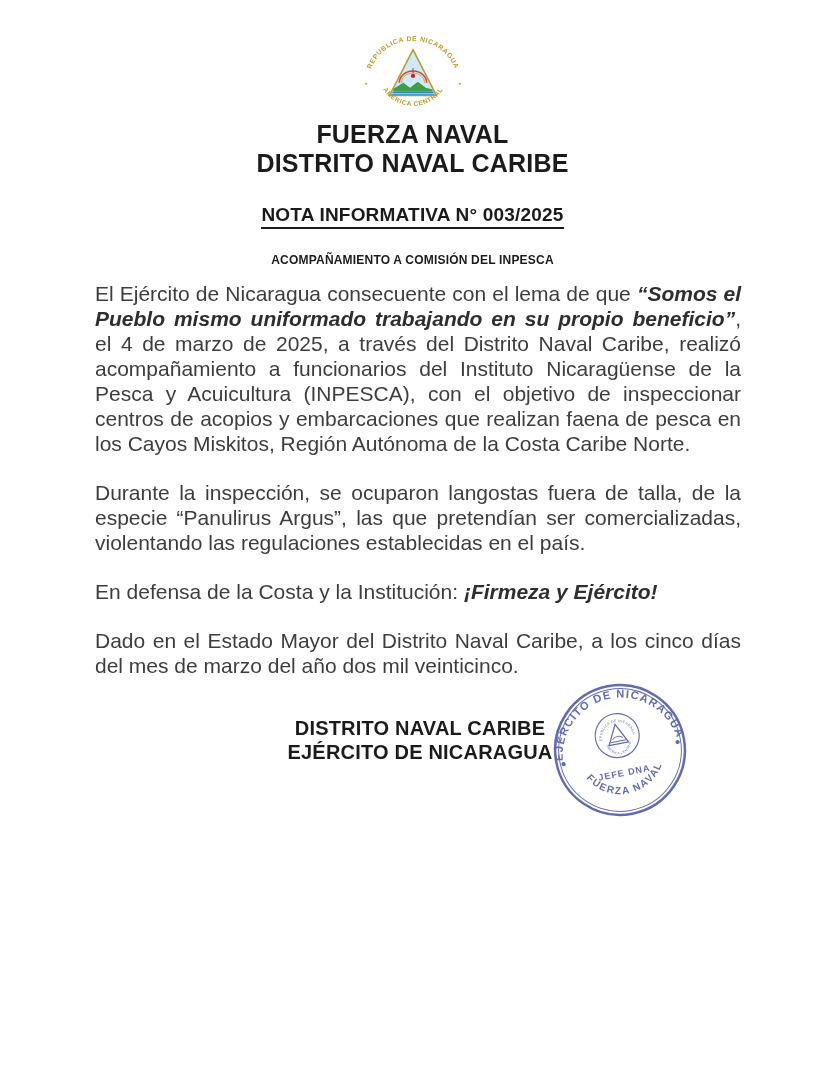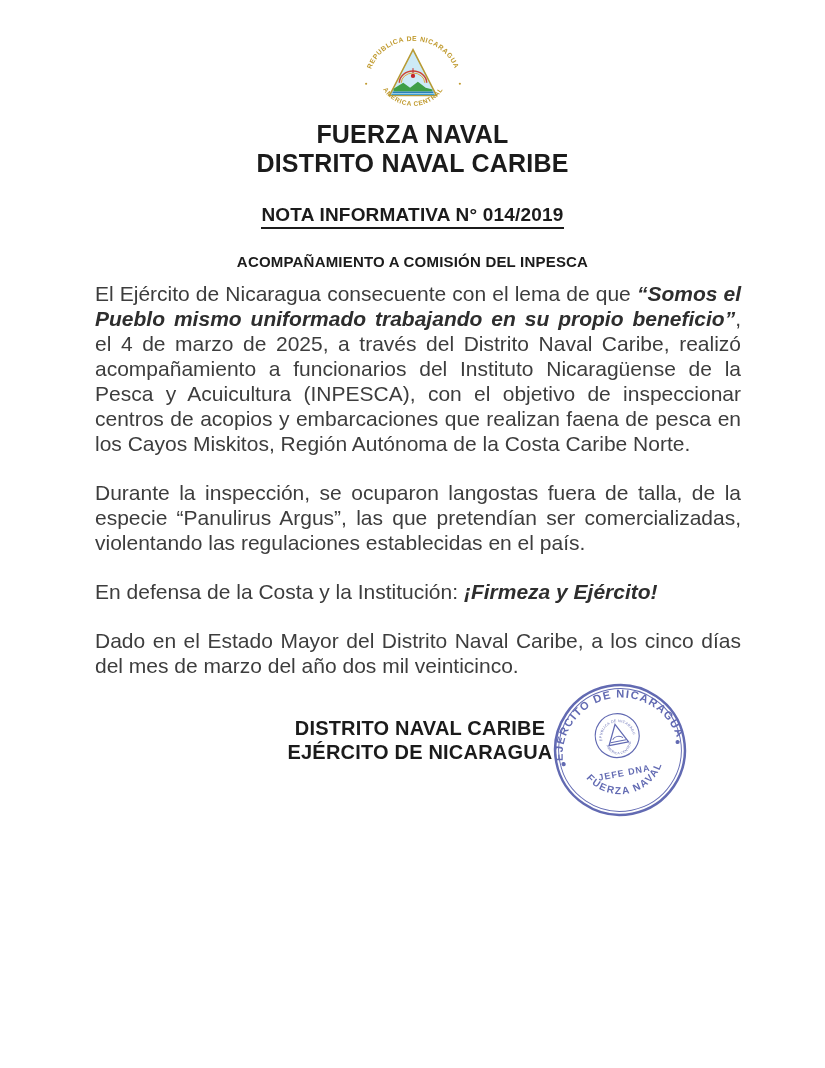--- a/index.html
+++ b/index.html
@@ -20,21 +20,21 @@
   }
   .org-line{
     font-size:25px;font-weight:bold;line-height:29px;letter-spacing:.2px;
   }
   .note-number{
     margin-top:26px;
     font-size:19px;font-weight:bold;display:inline-block;
     border-bottom:2.5px solid #1b1b1b;padding-bottom:1px;letter-spacing:.2px;
   }
   .subject{
-    margin-top:24px;font-size:15px;font-weight:bold;letter-spacing:.2px;
+    margin-top:24px;font-size:12px;font-weight:bold;letter-spacing:.2px;
   }
   .body-text{
     position:absolute;top:281px;left:95px;width:646px;
     color:#3d3d3d;font-size:21px;line-height:25px;text-align:justify;
   }
   .body-text p{margin:0 0 24px 0;}
   .body-text .bi{font-weight:bold;font-style:italic;color:#2e2e2e;}
   .signature-block{
     position:absolute;top:716px;left:0;width:840px;
     text-align:center;color:#1b1b1b;
@@ -71,21 +71,21 @@
     <rect x="34" y="62.2" width="44" height="1.4" fill="#3fa0d0"></rect>
     <path d="M42,51 A 14,12 0 0 1 70,51" fill="none" stroke="#cc4433" stroke-width="1.6"></path>
     <path d="M44,51 A 12,10 0 0 1 68,51" fill="none" stroke="#e0a23a" stroke-width="1"></path>
     <circle cx="56" cy="44" r="2.2" fill="#c4262b"></circle>
     <line x1="56" y1="36" x2="56" y2="41" stroke="#c4262b" stroke-width="1"></line>
   </svg>
 
   <div class="header-block">
     <div class="org-line">FUERZA NAVAL</div>
     <div class="org-line">DISTRITO NAVAL CARIBE</div>
-    <div><span class="note-number">NOTA INFORMATIVA N° 014/2019</span></div>
+    <div><span class="note-number">NOTA INFORMATIVA N° 003/2025</span></div>
     <div class="subject">ACOMPAÑAMIENTO A COMISIÓN DEL INPESCA</div>
   </div>
 
   <div class="body-text">
     <p><span>El Ejército de Nicaragua consecuente con el lema de que </span><span class="bi">“Somos el Pueblo mismo uniformado trabajando en su propio beneficio”</span><span>, el 4 de marzo de 2025, a través del Distrito Naval Caribe, realizó acompañamiento a funcionarios del Instituto Nicaragüense de la Pesca y Acuicultura (INPESCA), con el objetivo de inspeccionar centros de acopios y embarcaciones que realizan faena de pesca en los Cayos Miskitos, Región Autónoma de la Costa Caribe Norte.</span></p>
     <p><span>Durante la inspección, se ocuparon langostas fuera de talla, de la especie “Panulirus Argus”, las que pretendían ser comercializadas, violentando las regulaciones establecidas en el país.</span></p>
     <p style="margin-top:2px;"><span>En defensa de la Costa y la Institución: </span><span class="bi">¡Firmeza y Ejército!</span></p>
     <p style="margin-top:6px;"><span>Dado en el Estado Mayor del Distrito Naval Caribe, a los cinco días del mes de marzo del año dos mil veinticinco.</span></p>
   </div>
 

